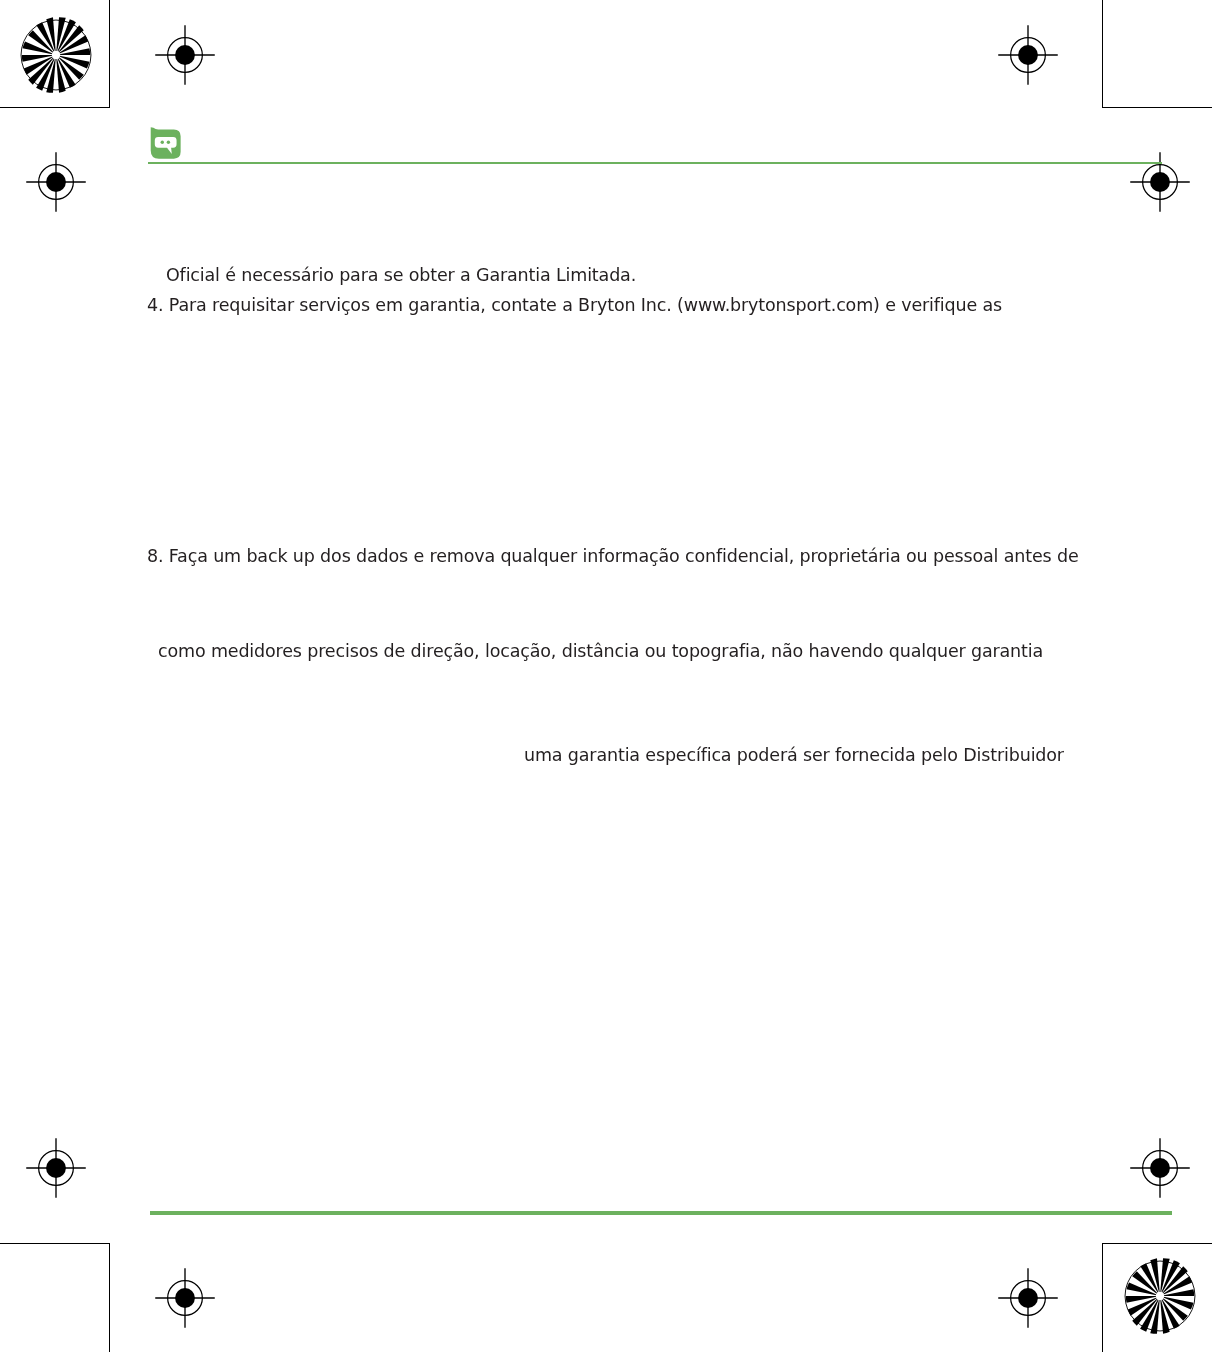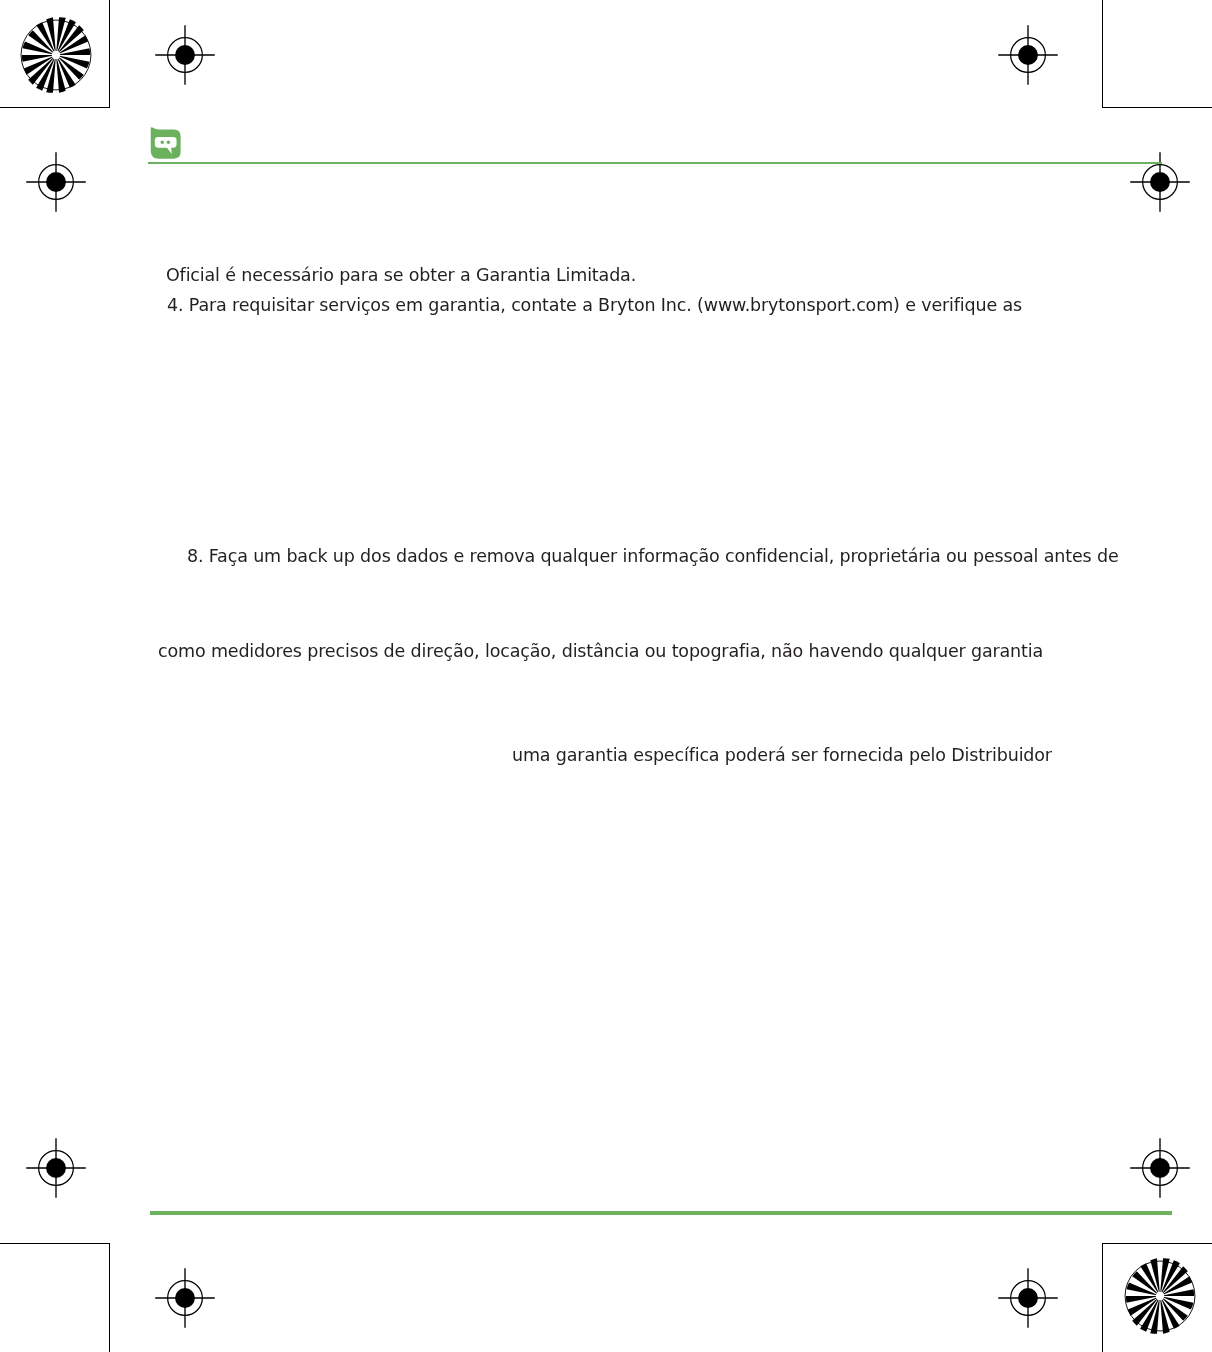--- a/index.html
+++ b/index.html
@@ -75,24 +75,24 @@
   .doc-text {
     position: absolute;
     font-family: "DejaVu Sans", sans-serif;
     font-size: 17.5px;
     line-height: 1.0;
     color: #231f20;
     white-space: nowrap;
     letter-spacing: -0.15px;
   }
   .t-l1  { left: 166px; top: 267px; }
-  .t-l2  { left: 147px; top: 297px; margin-left: 20px; }
-  .t-l3  { left: 147px; top: 548px; margin-left: 40px; }
+  .t-l2  { left: 147px; top: 297px; }
+  .t-l3  { left: 147px; top: 548px; }
   .t-l4  { left: 158px; top: 643px; }
-  .t-l5  { left: 512px; top: 747px; }
+  .t-l5  { left: 524px; top: 747px; }
 </style>
 </head>
 <body>
 
 <div class="corner-box tl"></div>
 <div class="corner-box tr"></div>
 <div class="corner-box bl"></div>
 <div class="corner-box br"></div>
 
 <svg class="starburst" style="left:56px;  top:55px;" viewBox="0 0 100 100">

